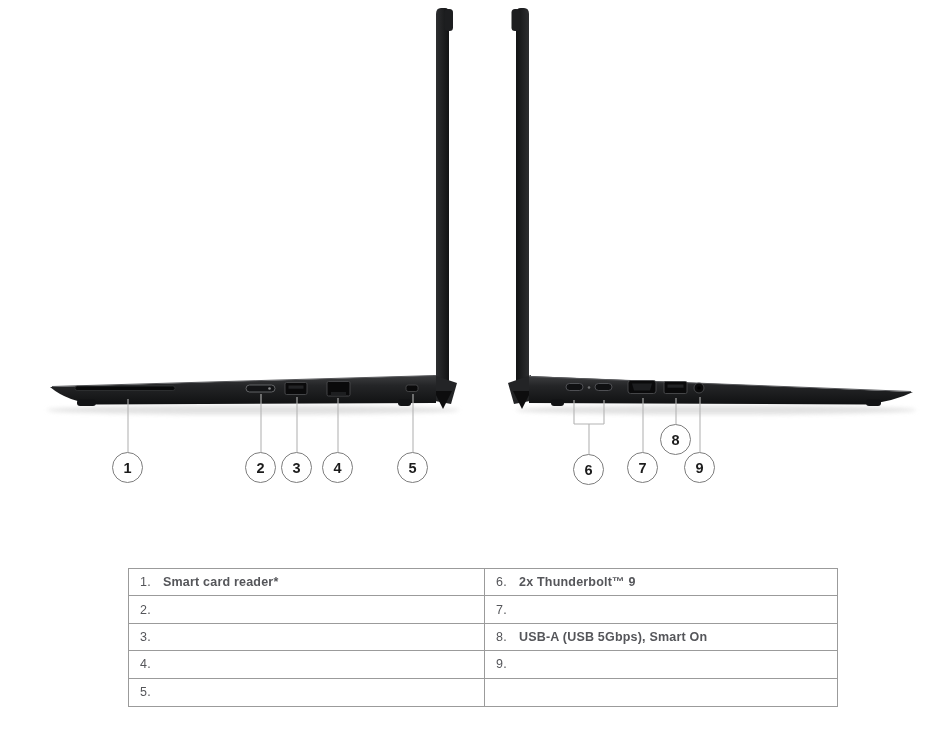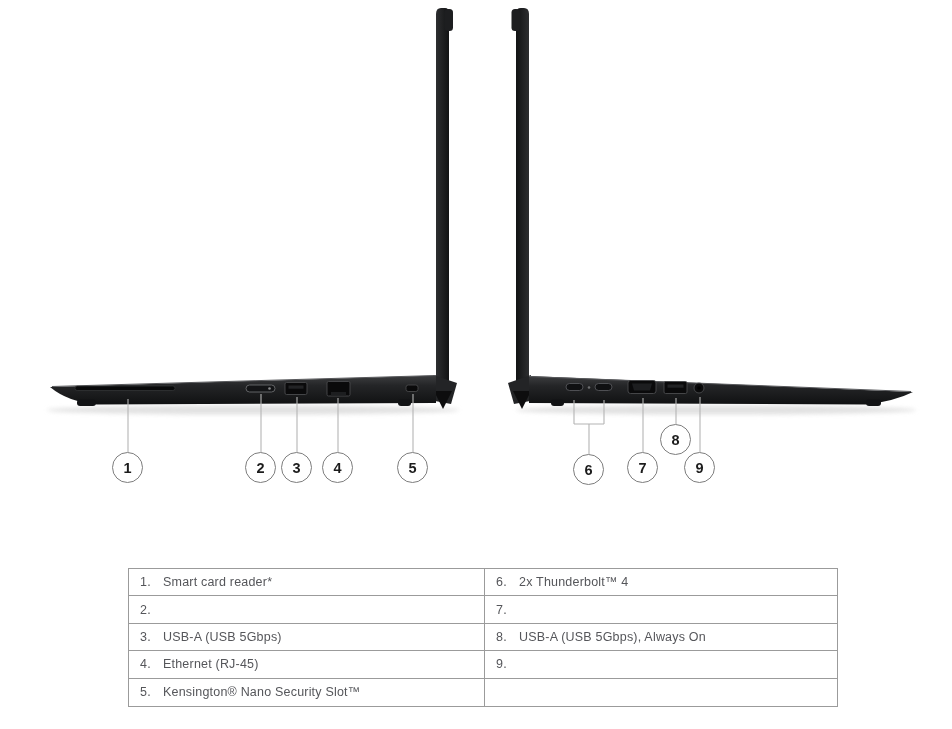--- a/index.html
+++ b/index.html
@@ -38,21 +38,21 @@
   .tcell{
     display:flex;align-items:center;
     border-bottom:1px solid #9b9b9b;
     padding-left:11px;
     box-sizing:border-box;
     letter-spacing:0.2px;
     white-space:nowrap;
   }
   .tcell:last-child{border-bottom:none;}
   .tcell .num{width:23px;flex:0 0 auto;}
-  .tcell .lbl{flex:1 1 auto;}
+  .tcell .lbl{flex:1 1 auto;font-weight:bold;}
 </style>
 </head>
 <body>
 
 <div class="canvas">
 
   <svg class="figure-svg" width="952" height="545" viewBox="0 0 952 545">
     <defs>
       <linearGradient id="baseGrad" x1="0" y1="0" x2="0" y2="1">
         <stop offset="0" stop-color="#3c3d3f"></stop>
@@ -169,42 +169,39 @@
     <div class="tcol left">
       <div class="tcell">
         <span class="num">1.</span>
         <span class="lbl">Smart card reader*</span>
       </div>
       <div class="tcell">
         <span class="num">2.</span>
       </div>
       <div class="tcell">
         <span class="num">3.</span>
-        <span class="lbl">USB-A (USB 5Gbps)</span>
       </div>
       <div class="tcell">
         <span class="num">4.</span>
-        <span class="lbl">Ethernet (RJ-45)</span>
       </div>
       <div class="tcell">
         <span class="num">5.</span>
-        <span class="lbl">Kensington® Nano Security Slot™</span>
       </div>
     </div>
     <div class="tcol">
       <div class="tcell">
         <span class="num">6.</span>
-        <span class="lbl">2x Thunderbolt™ 4</span>
+        <span class="lbl">2x Thunderbolt™ 9</span>
       </div>
       <div class="tcell">
         <span class="num">7.</span>
       </div>
       <div class="tcell">
         <span class="num">8.</span>
-        <span class="lbl">USB-A (USB 5Gbps), Always On</span>
+        <span class="lbl">USB-A (USB 5Gbps), Smart On</span>
       </div>
       <div class="tcell">
         <span class="num">9.</span>
       </div>
       <div class="tcell">
         <span class="num"></span>
         <span class="lbl"></span>
       </div>
     </div>
   </div>

